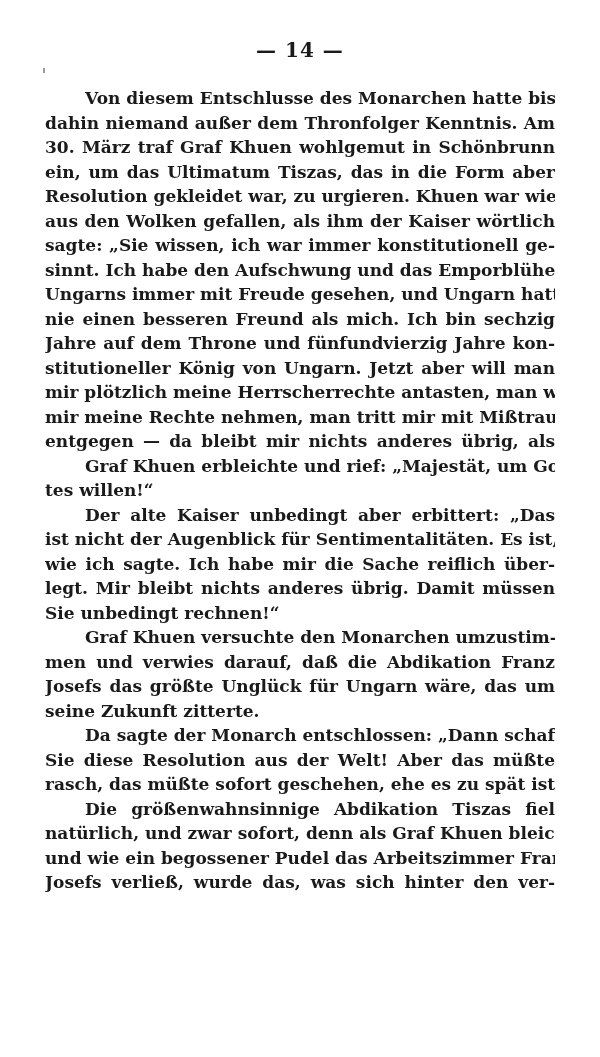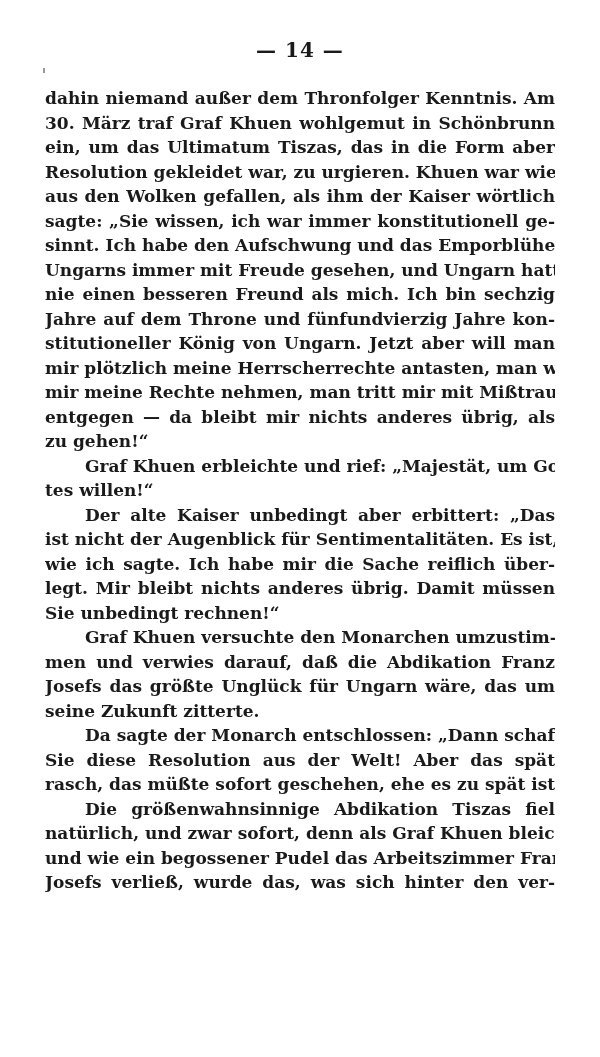--- a/index.html
+++ b/index.html
@@ -56,46 +56,46 @@
       text-align-last: left;
     }
   </style>
 </head>
 <body>
 
 <div class="page-number">— 14 —</div>
 <div class="stray-mark"></div>
 
 <div class="text-block" id="text-block">
+    <div class="line indent">Von diesem Entschlusse des Monarchen hatte bis</div>
     <div class="line">dahin niemand außer dem Thronfolger Kenntnis. Am</div>
     <div class="line">30. März traf Graf Khuen wohlgemut in Schönbrunn</div>
     <div class="line">ein, um das Ultimatum Tiszas, das in die Form aber</div>
     <div class="line">Resolution gekleidet war, zu urgieren. Khuen war wie</div>
     <div class="line">aus den Wolken gefallen, als ihm der Kaiser wörtlich</div>
     <div class="line">sagte: „Sie wissen, ich war immer konstitutionell ge-</div>
     <div class="line">sinnt. Ich habe den Aufschwung und das Emporblühen</div>
     <div class="line">Ungarns immer mit Freude gesehen, und Ungarn hatte</div>
     <div class="line">nie einen besseren Freund als mich. Ich bin sechzig</div>
     <div class="line">Jahre auf dem Throne und fünfundvierzig Jahre kon-</div>
     <div class="line">stitutioneller König von Ungarn. Jetzt aber will man</div>
     <div class="line">mir plötzlich meine Herrscherrechte antasten, man will</div>
     <div class="line">mir meine Rechte nehmen, man tritt mir mit Mißtrauen</div>
     <div class="line">entgegen — da bleibt mir nichts anderes übrig, als</div>
-    <div class="line last">zu gehen!“</div>
     <div class="line indent">Graf Khuen erbleichte und rief: „Majestät, um Got-</div>
     <div class="line last">tes willen!“</div>
     <div class="line indent">Der alte Kaiser unbedingt aber erbittert: „Das</div>
     <div class="line">ist nicht der Augenblick für Sentimentalitäten. Es ist,</div>
     <div class="line">wie ich sagte. Ich habe mir die Sache reiflich über-</div>
     <div class="line">legt. Mir bleibt nichts anderes übrig. Damit müssen</div>
     <div class="line last">Sie unbedingt rechnen!“</div>
     <div class="line indent">Graf Khuen versuchte den Monarchen umzustim-</div>
     <div class="line">men und verwies darauf, daß die Abdikation Franz</div>
     <div class="line">Josefs das größte Unglück für Ungarn wäre, das um</div>
     <div class="line last">seine Zukunft zitterte.</div>
     <div class="line indent">Da sagte der Monarch entschlossen: „Dann schaffen</div>
-    <div class="line">Sie diese Resolution aus der Welt! Aber das spät</div>
+    <div class="line">Sie diese Resolution aus der Welt! Aber das müßte</div>
     <div class="line">rasch, das müßte sofort geschehen, ehe es zu spät ist.“</div>
     <div class="line indent">Die größenwahnsinnige Abdikation Tiszas fiel</div>
     <div class="line">natürlich, und zwar sofort, denn als Graf Khuen bleich</div>
     <div class="line">und wie ein begossener Pudel das Arbeitszimmer Franz</div>
     <div class="line">Josefs verließ, wurde das, was sich hinter den ver-</div>
   </div>
 
 </body></html>

